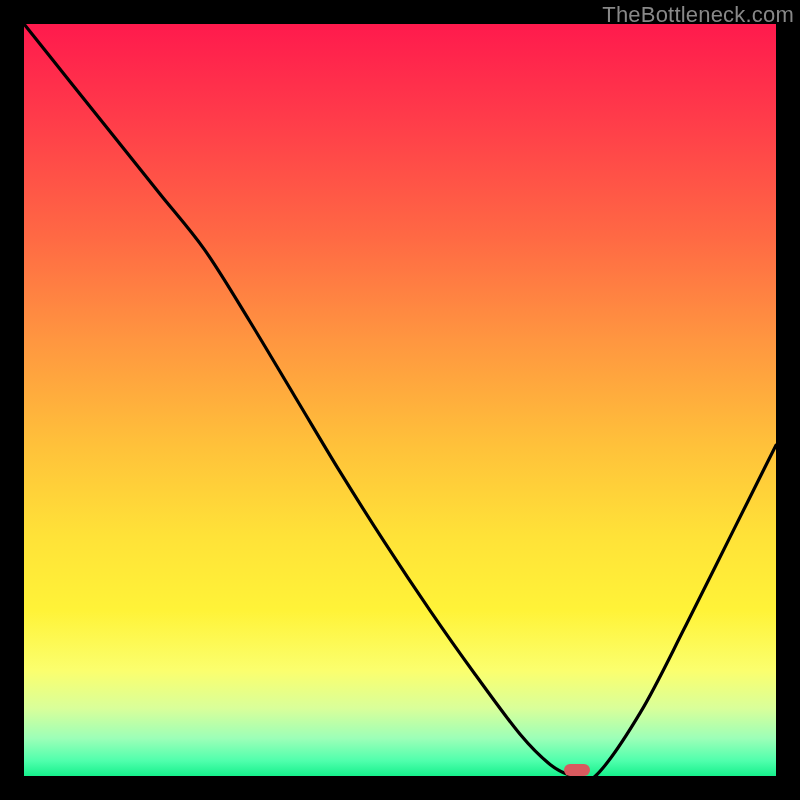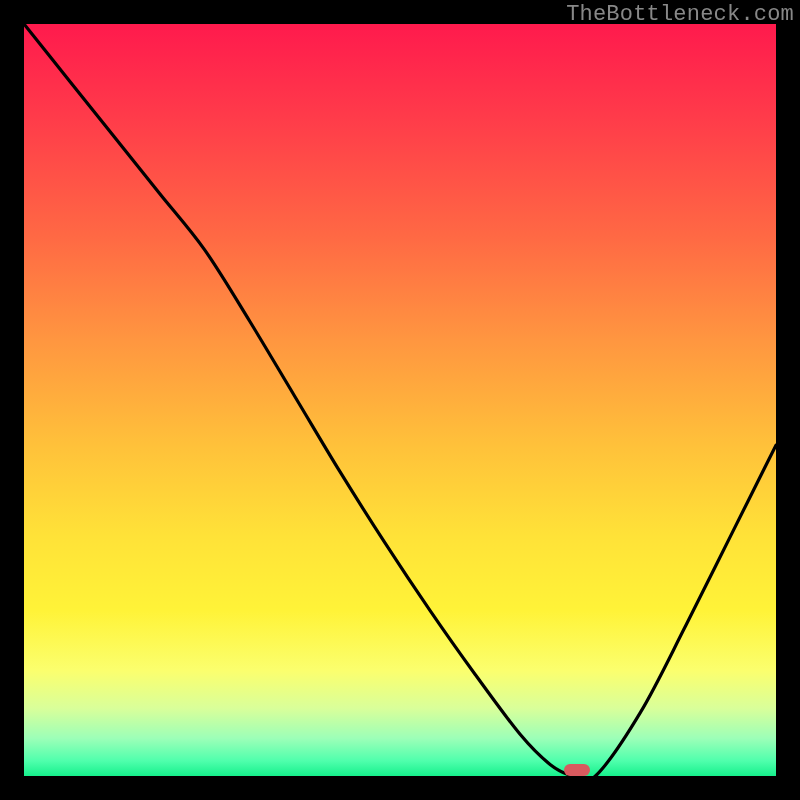--- a/index.html
+++ b/index.html
@@ -52,21 +52,21 @@
     height: 12px;
     border-radius: 6px;
     background: #d85a5f;
     transform: translate(-50%, -50%);
   }
   .watermark {
     position: absolute;
     top: 2px;
     right: 6px;
     color: #888;
-    font-family: Liberation Mono, monospace;
+    font-family: Liberation Sans, sans-serif;
     font-size: 22px;
     letter-spacing: 0.2px;
   }
 </style>
 </head>
 <body>
 
 <div class="frame">
   <div class="watermark">TheBottleneck.com</div>
   <div class="plot">

